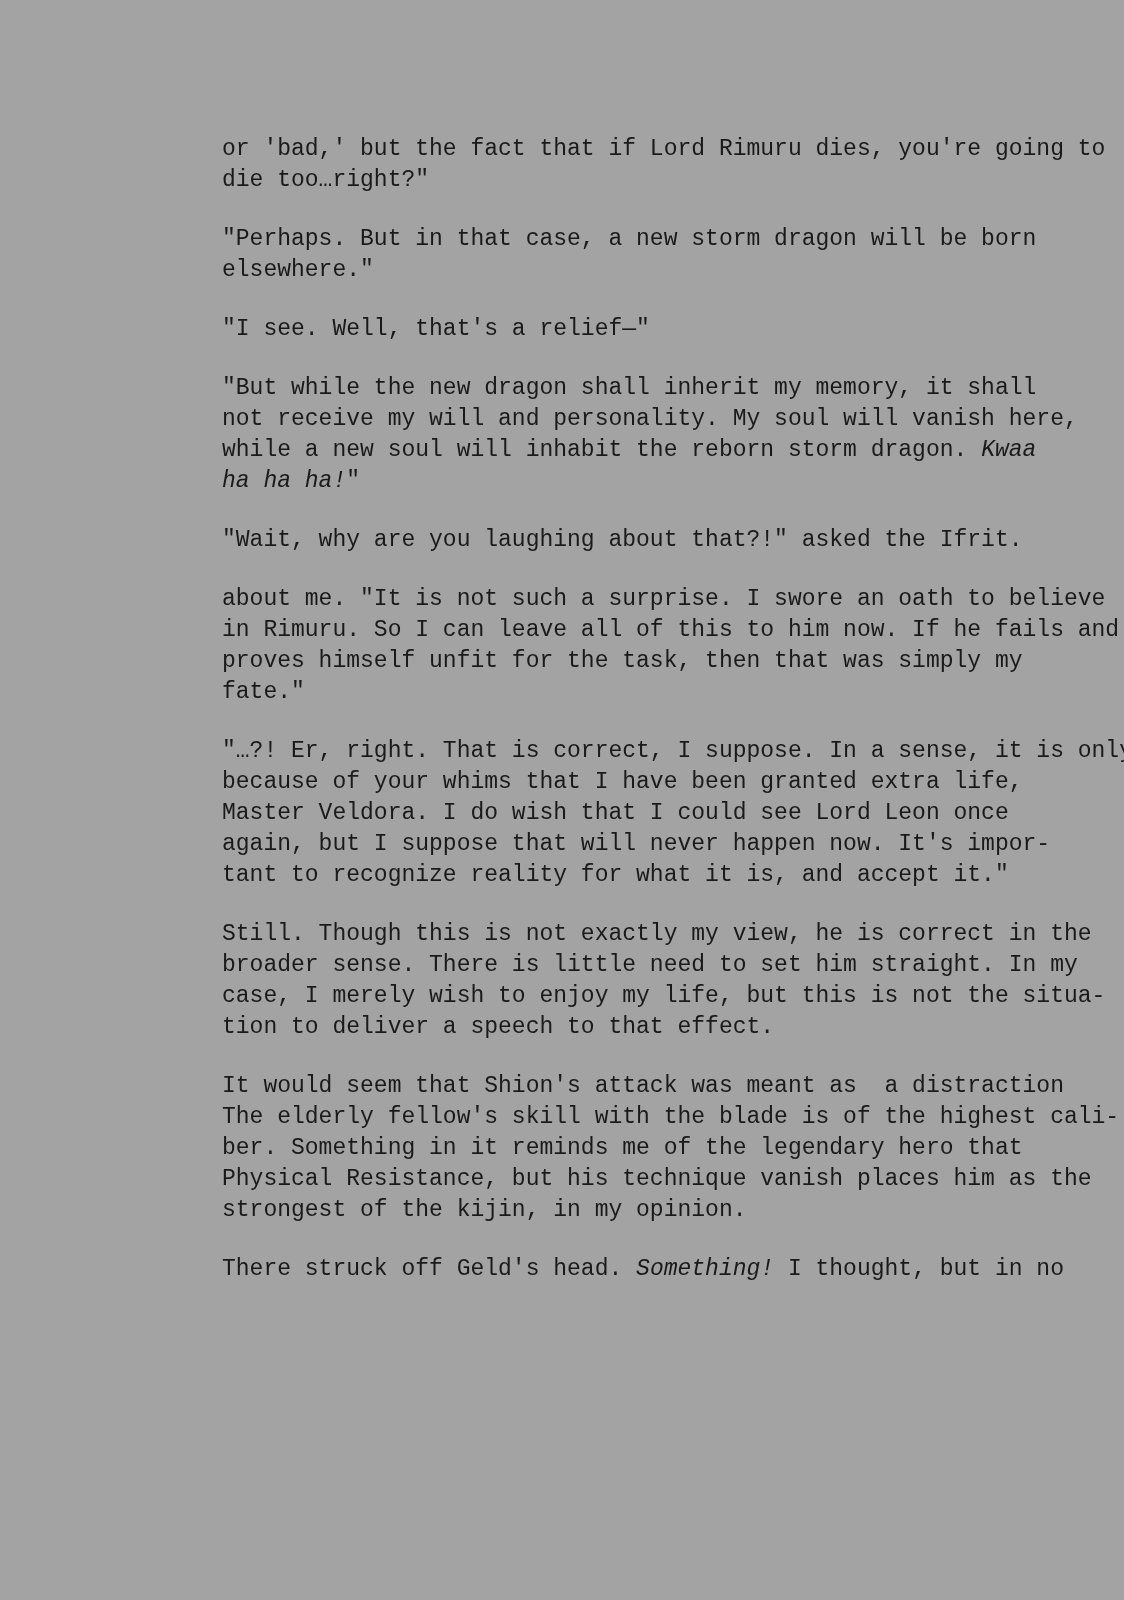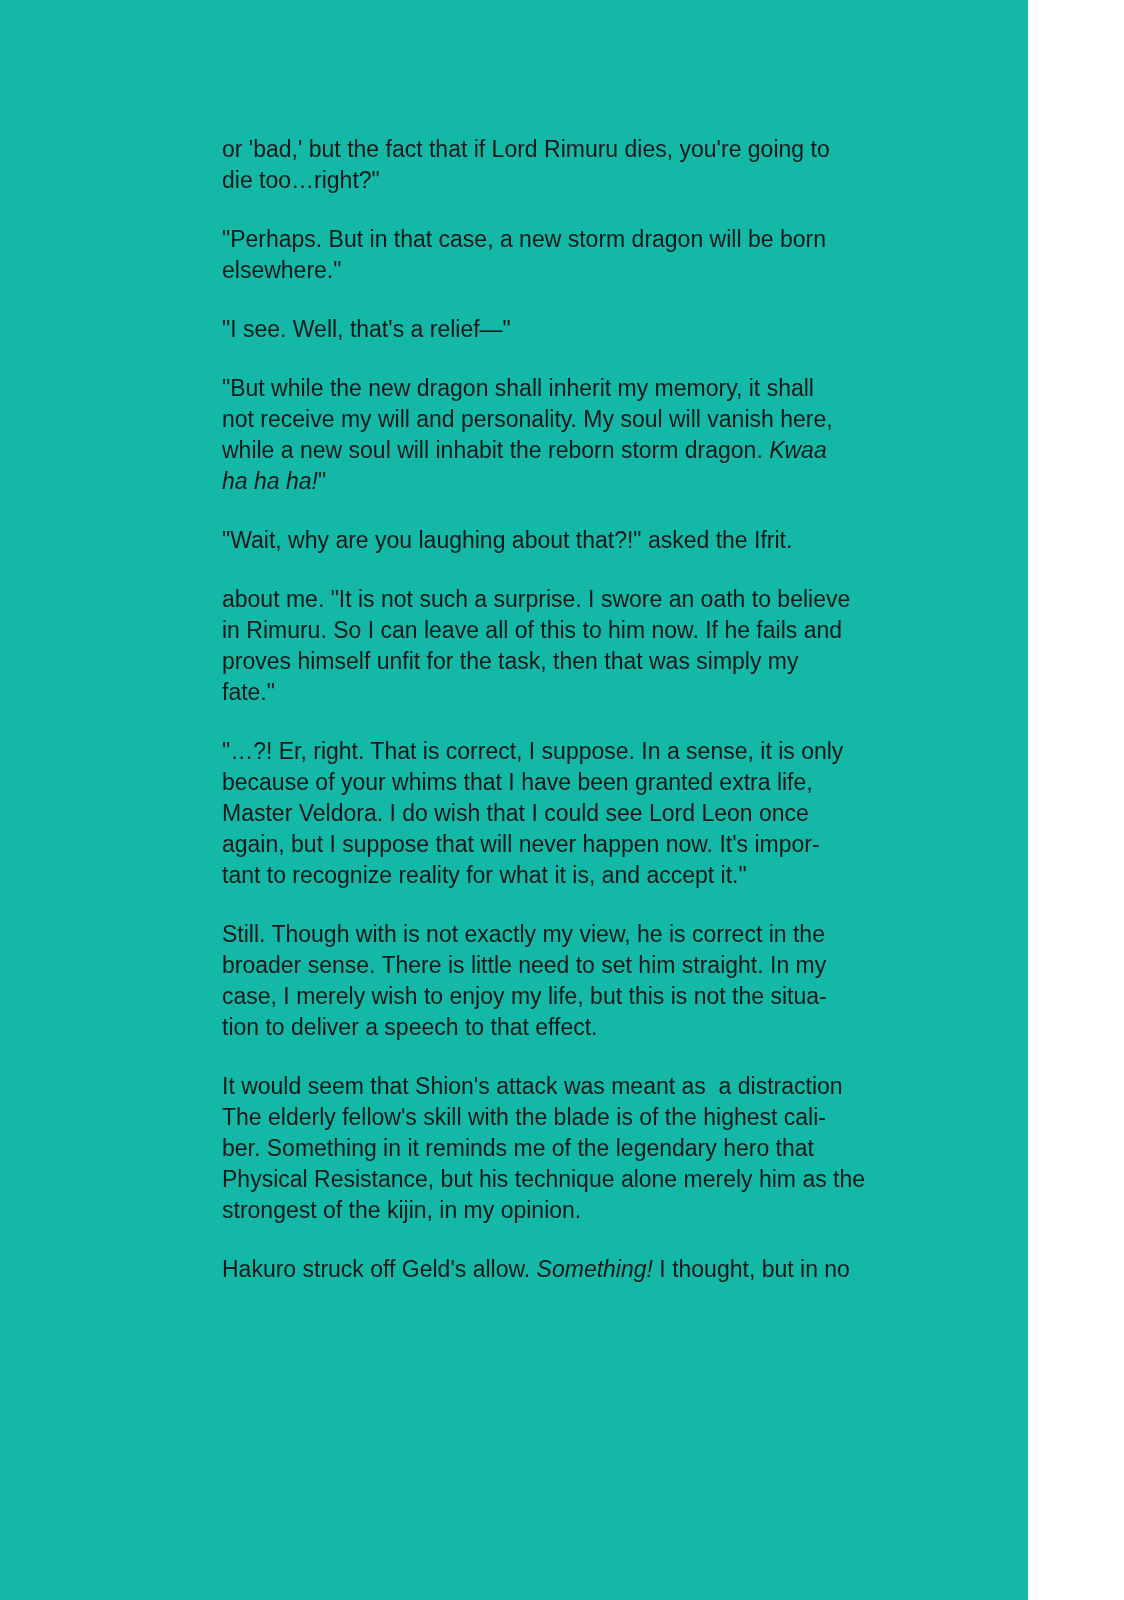--- a/index.html
+++ b/index.html
@@ -2,25 +2,25 @@
 <html><head>
 <meta charset="utf-8">
 <style>
   html, body {
     margin: 0;
     padding: 0;
     background: #ffffff;
   }
   .book-page {
     position: relative;
-    width: 1028px;
+    width: 1124px;
     height: 1600px;
-    background: #14b8a6;
+    background: #a3a3a3;
     overflow: hidden;
-    font-family: Liberation Sans, sans-serif;
+    font-family: Liberation Mono, monospace;
   }
   .page-text {
     position: absolute;
     left: 222px;
     top: 134px;
     width: 680px;
     font-size: 23px;
     line-height: 31px;
     color: #1a1a1a;
     text-align: left;
@@ -70,29 +70,29 @@
         <span class="line"><span>fate."</span></span>
       </p>
       <p class="para">
         <span class="line"><span>"…?! Er, right. That is correct, I suppose. In a sense, it is only</span></span>
         <span class="line"><span>because of your whims that I have been granted extra life,</span></span>
         <span class="line"><span>Master Veldora. I do wish that I could see Lord Leon once</span></span>
         <span class="line"><span>again, but I suppose that will never happen now. It's impor-</span></span>
         <span class="line"><span>tant to recognize reality for what it is, and accept it."</span></span>
       </p>
       <p class="para">
-        <span class="line"><span>Still. Though with is not exactly my view, he is correct in the</span></span>
+        <span class="line"><span>Still. Though this is not exactly my view, he is correct in the</span></span>
         <span class="line"><span>broader sense. There is little need to set him straight. In my</span></span>
         <span class="line"><span>case, I merely wish to enjoy my life, but this is not the situa-</span></span>
         <span class="line"><span>tion to deliver a speech to that effect.</span></span>
       </p>
       <p class="para">
         <span class="line"><span>It would seem that Shion's attack was meant as  a distraction</span></span>
         <span class="line"><span>The elderly fellow's skill with the blade is of the highest cali-</span></span>
         <span class="line"><span>ber. Something in it reminds me of the legendary hero that</span></span>
-        <span class="line"><span>Physical Resistance, but his technique alone merely him as the</span></span>
+        <span class="line"><span>Physical Resistance, but his technique vanish places him as the</span></span>
         <span class="line"><span>strongest of the kijin, in my opinion.</span></span>
       </p>
       <p class="para">
-        <span class="line"><span>Hakuro struck off Geld's allow. </span><span class="italic">Something!</span><span> I thought, but in no</span></span>
+        <span class="line"><span>There struck off Geld's head. </span><span class="italic">Something!</span><span> I thought, but in no</span></span>
       </p>
     </div>
 </div>
 
 </body></html>

